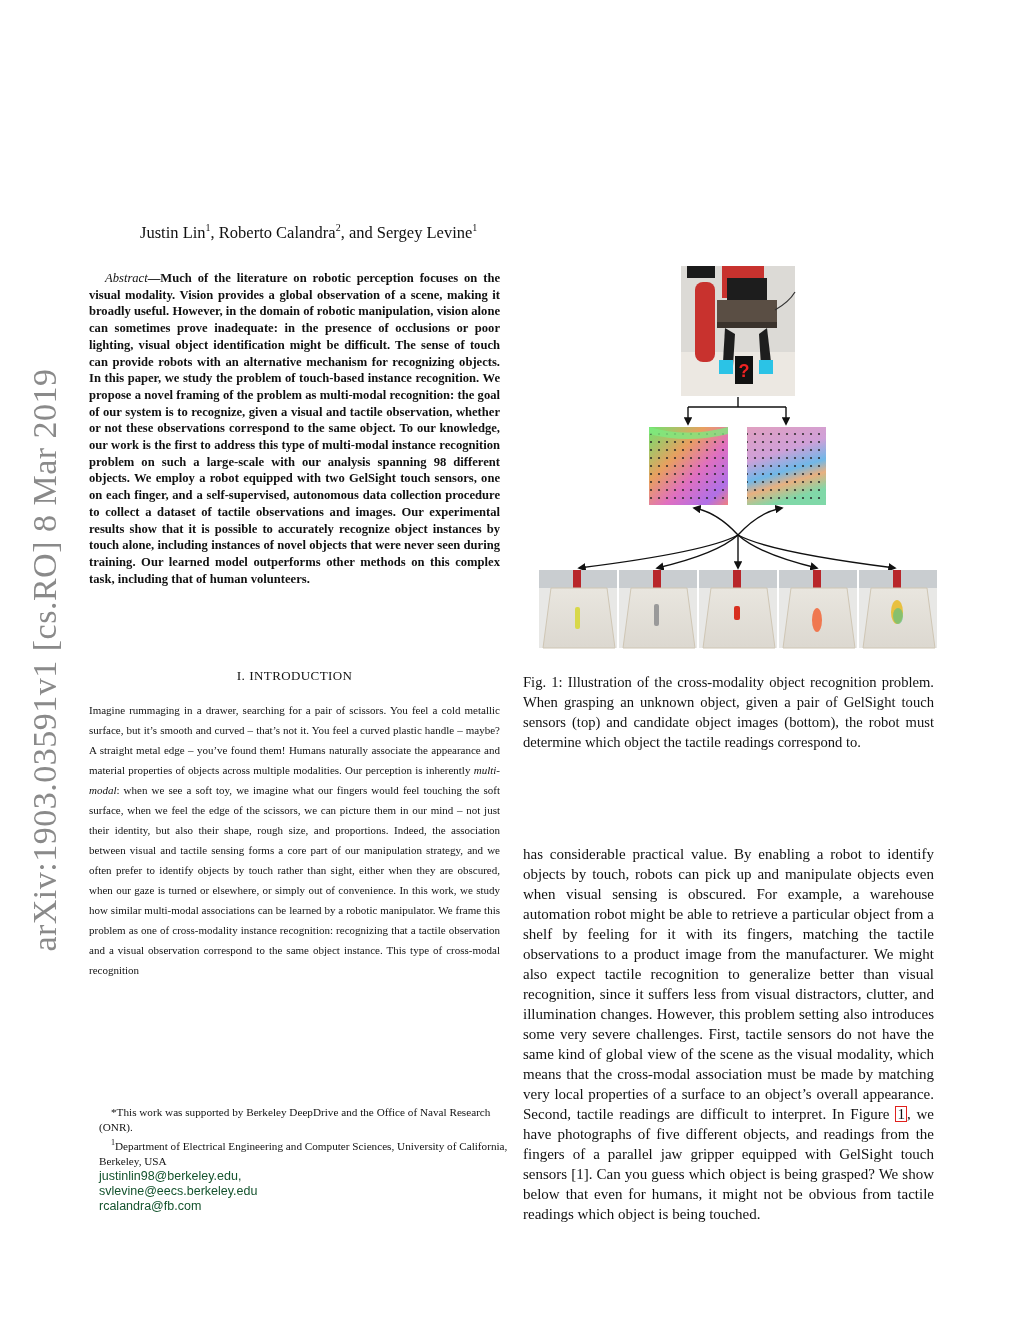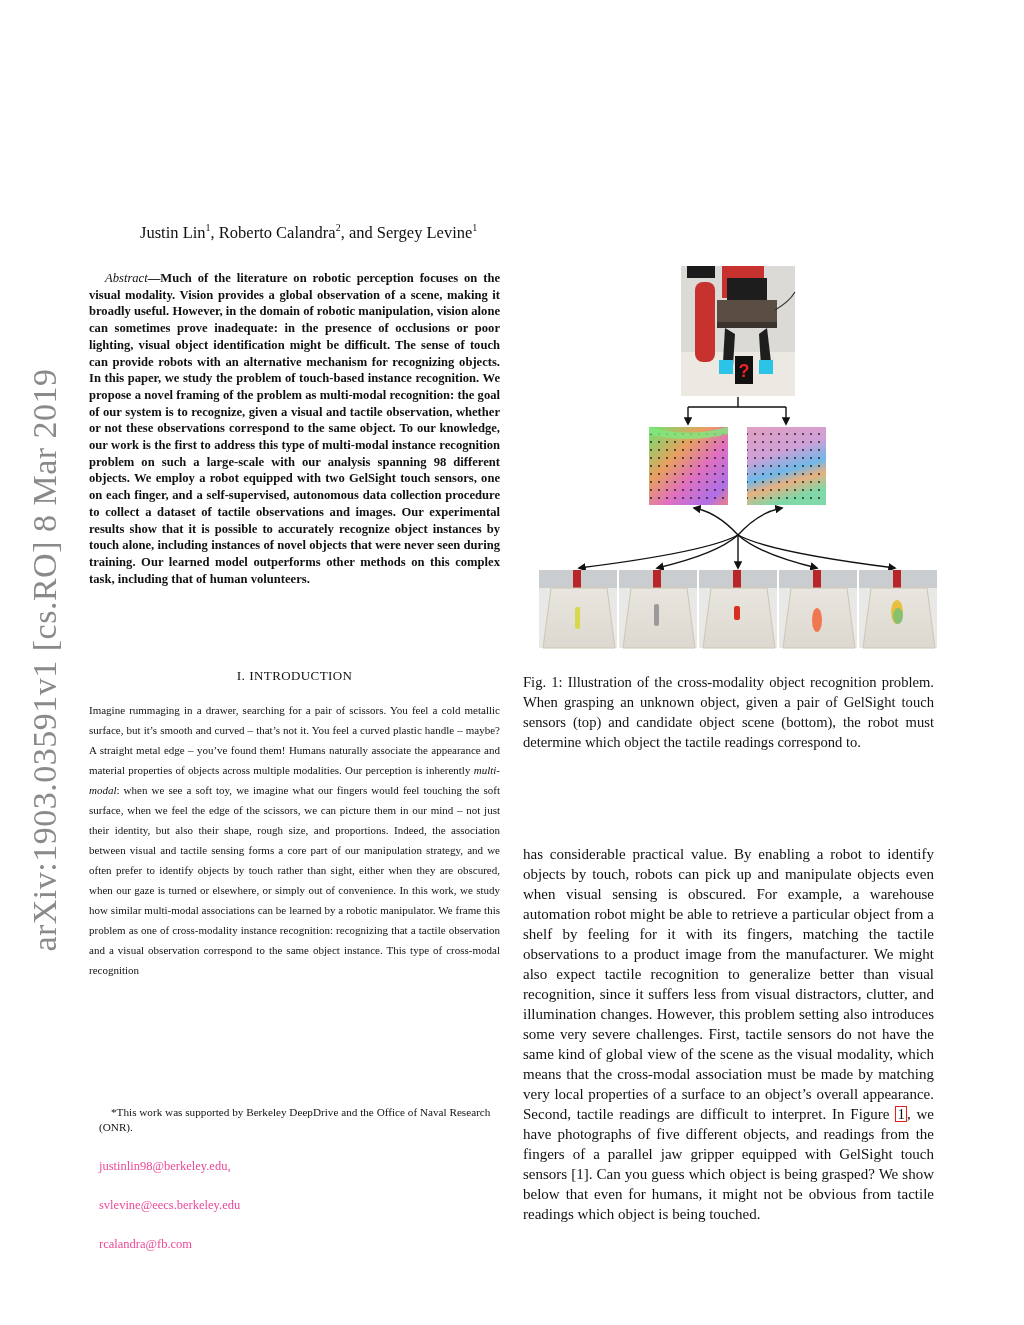--- a/index.html
+++ b/index.html
@@ -28,22 +28,22 @@
   .section-head { position: absolute; left: 89px; width: 411px; top: 668px; text-align: center;
     font-size: 13.5px; letter-spacing: 0.4px; }
   .section-head .sc { font-size: 13px; }
 
   .intro { top: 689px; font-size: 11px; line-height: 20px; }
   .intro em { font-style: italic; }
 
   .footnotes { position: absolute; left: 99px; width: 411px; top: 1105px;
     font-size: 11.2px; line-height: 15px; text-align: left; }
   .footnotes p { margin: 0; text-indent: 12px; }
-  .footnotes .mono { font-family: Liberation Serif, serif;
-    font-size: 12.5px; color: #ec4899; text-indent: 0; margin-top: 24px; }
+  .footnotes .mono { font-family: Liberation Sans, sans-serif;
+    font-size: 12.5px; color: #14532d; text-indent: 0; }
   .footnotes sup { font-size: 8px; }
 
   .figure { position: absolute; left: 527px; top: 262px; width: 420px; height: 400px; }
   .caption { top: 672px; font-size: 14.6px; line-height: 20px; }
   .body2 { top: 844px; font-size: 15px; line-height: 20px; font-family: Liberation Serif, serif; }
   .body2 p { margin: 0; text-indent: 0; }
   .figref { border: 1.3px solid #e0201c; padding: 0 1px; line-height: 14px; display: inline-block; }
 </style>
 </head>
 <body>
@@ -66,20 +66,21 @@
 <div class="section-head">
   <span>I. </span><span>I</span><span class="sc">NTRODUCTION</span>
 </div>
 
 <div class="col left intro">
   <p><span>Imagine rummaging in a drawer, searching for a pair of scissors. You feel a cold metallic surface, but it’s smooth and curved – that’s not it. You feel a curved plastic handle – maybe? A straight metal edge – you’ve found them! Humans naturally associate the appearance and material properties of objects across multiple modalities. Our perception is inherently </span><em>multi-modal</em><span>: when we see a soft toy, we imagine what our fingers would feel touching the soft surface, when we feel the edge of the scissors, we can picture them in our mind – not just their identity, but also their shape, rough size, and proportions. Indeed, the association between visual and tactile sensing forms a core part of our manipulation strategy, and we often prefer to identify objects by touch rather than sight, either when they are obscured, when our gaze is turned or elsewhere, or simply out of convenience. In this work, we study how similar multi-modal associations can be learned by a robotic manipulator. We frame this problem as one of cross-modality instance recognition: recognizing that a tactile observation and a visual observation correspond to the same object instance. This type of cross-modal recognition</span></p>
 </div>
 
 <div class="footnotes">
   <p>*This work was supported by Berkeley DeepDrive and the Office of Naval Research (ONR).</p>
+  <p><sup>1</sup><span>Department of Electrical Engineering and Computer Sciences, University of California, Berkeley, USA</span></p>
   <div class="mono">justinlin98@berkeley.edu,</div>
   <div class="mono">svlevine@eecs.berkeley.edu</div>
   <div class="mono">rcalandra@fb.com</div>
 </div>
 
 <div class="figure">
   <svg width="420" height="400" viewBox="0 0 420 400" xmlns="http://www.w3.org/2000/svg">
     <defs>
       <marker id="ah" viewBox="0 0 10 10" refX="8" refY="5" markerWidth="6" markerHeight="6" orient="auto-start-reverse">
         <path d="M0,0 L10,5 L0,10 z" fill="#111"></path>
@@ -180,17 +181,17 @@
       <rect x="332" y="308" width="78" height="78" fill="#e8e8e6"></rect>
       <rect x="332" y="308" width="78" height="18" fill="#c9cdd0"></rect>
       <rect x="366" y="308" width="8" height="20" fill="#b8262a"></rect>
       <path d="M336 386 L344 326 L400 326 L408 386 Z" fill="url(#floor)" stroke="#cfc6b4"></path>
       <ellipse cx="370" cy="350" rx="6" ry="12" fill="#e8c040"></ellipse>
       <ellipse cx="371" cy="354" rx="5" ry="8" fill="#60c080" opacity="0.7"></ellipse>
     </g>
   </svg>
 </div>
 
-<div class="col right caption">Fig. 1: Illustration of the cross-modality object recognition problem. When grasping an unknown object, given a pair of GelSight touch sensors (top) and candidate object scene (bottom), the robot must determine which object the tactile readings correspond to.</div>
+<div class="col right caption">Fig. 1: Illustration of the cross-modality object recognition problem. When grasping an unknown object, given a pair of GelSight touch sensors (top) and candidate object images (bottom), the robot must determine which object the tactile readings correspond to.</div>
 
 <div class="col right body2">
   <p><span>has considerable practical value. By enabling a robot to identify objects by touch, robots can pick up and manipulate objects even when visual sensing is obscured. For example, a warehouse automation robot might be able to retrieve a particular object from a shelf by feeling for it with its fingers, matching the tactile observations to a product image from the manufacturer. We might also expect tactile recognition to generalize better than visual recognition, since it suffers less from visual distractors, clutter, and illumination changes. However, this problem setting also introduces some very severe challenges. First, tactile sensors do not have the same kind of global view of the scene as the visual modality, which means that the cross-modal association must be made by matching very local properties of a surface to an object’s overall appearance. Second, tactile readings are difficult to interpret. In Figure </span><span class="figref">1</span><span>, we have photographs of five different objects, and readings from the fingers of a parallel jaw gripper equipped with GelSight touch sensors [1]. Can you guess which object is being grasped? We show below that even for humans, it might not be obvious from tactile readings which object is being touched.</span></p>
 </div>
 
 </body></html>

